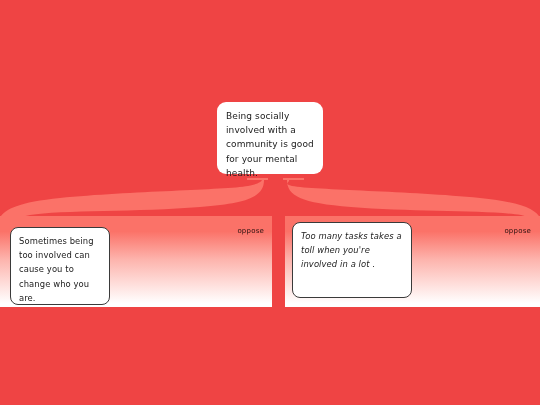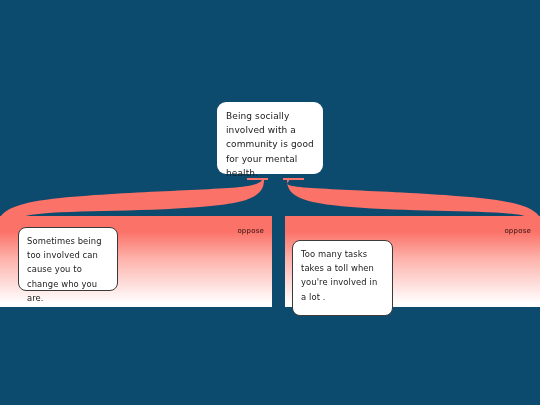--- a/index.html
+++ b/index.html
@@ -4,21 +4,21 @@
 <style>
   html, body {
     margin: 0;
     padding: 0;
     background: #000000;
   }
   #canvas {
     position: relative;
     width: 540px;
     height: 405px;
-    background: #0c4a6e;
+    background: #ef4444;
     overflow: hidden;
     font-family: "DejaVu Sans", sans-serif;
   }
 
   
   .root-node {
     position: absolute;
     left: 217px;
     top: 102px;
     width: 106px;
@@ -76,23 +76,23 @@
     box-sizing: border-box;
     padding: 6px 7px 0 8px;
   }
   .card .node-text {
     font-size: 8.4px;
     line-height: 14.2px;
     color: #1a1a1a;
     letter-spacing: 0.1px;
   }
 
-  .card-l1 { left: 18px;  top: 227px; width: 100px; height: 64px; }
+  .card-l1 { left: 10px;  top: 227px; width: 100px; height: 78px; }
   .card-l2 { left: 119px; top: 227px; width: 100px; height: 71px; }
-  .card-r1 { left: 292px; top: 240px; width: 101px; height: 76px; }
+  .card-r1 { left: 292px; top: 222px; width: 120px; height: 76px; font-style: italic; }
   .card-r2 { left: 399px; top: 227px; width: 101px; height: 62px; }
 </style>
 </head>
 <body>
 
 <div id="canvas">
 
   <svg class="connectors" viewBox="0 0 540 405" width="540" height="405">
 
     <path d="M 247 179 L 268 179" fill="none" stroke="#fb7268" stroke-width="2"></path>

